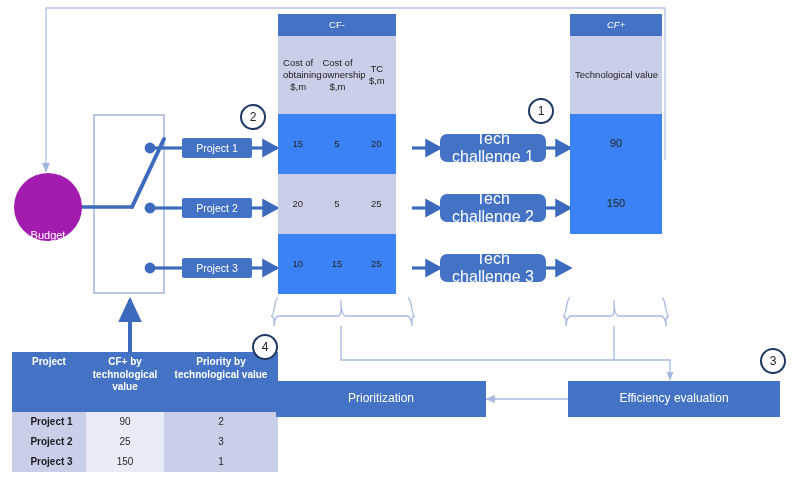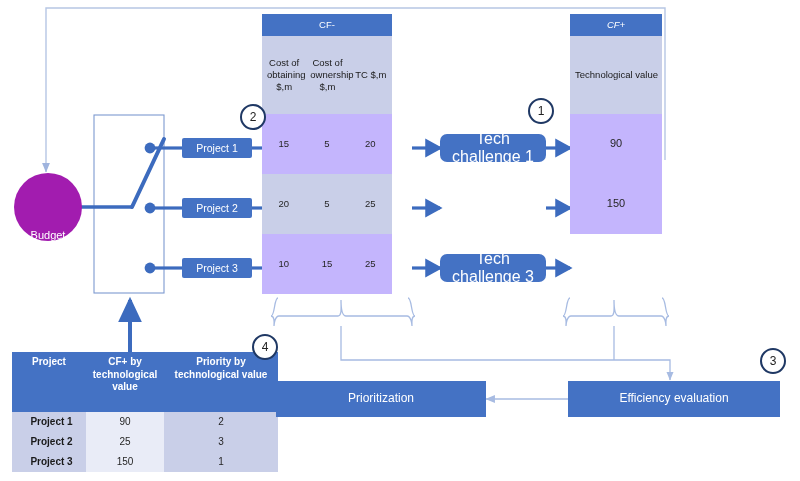--- a/index.html
+++ b/index.html
@@ -68,21 +68,21 @@
   .hdr-main{
     background:#4472C4;color:#ffffff;font-weight:bold;font-size:10px;
     text-align:center;
   }
   .hdr-sub{
     background:#C9CFE8;color:#1a1a1a;text-align:left;
     padding:4px 4px 4px 5px !important;
     vertical-align:top;
     font-size:9.5px;
   }
-  .cell-a{background:#c4b5fd;}
+  .cell-a{background:#3b82f6;}
   .cell-b{background:#C9CFE8;}
 
   
   .btbl{border-collapse:collapse;table-layout:fixed;}
   .btbl td{padding:0;font-size:10px;text-align:center;line-height:1.25;}
   .bhdr{
     background:#4472C4;color:#fff;font-weight:bold;text-align:left;
     padding:4px 5px !important;vertical-align:top;font-size:10px;
   }
   .bname{
@@ -180,25 +180,28 @@
   <div class="abs blue-box proj-box" style="left:182px;top:198px;width:70px;height:20px;">
     <span>Project 2</span>
   </div>
   <div class="abs blue-box proj-box" style="left:182px;top:258px;width:70px;height:20px;">
     <span>Project 3</span>
   </div>
 
   <div class="abs blue-box tech-box" style="left:440px;top:134px;width:106px;height:28px;">
     <span>Tech challenge 1</span>
   </div>
+  <div class="abs blue-box tech-box" style="left:440px;top:194px;width:106px;height:28px;">
+    <span>Tech challenge 2</span>
+  </div>
   <div class="abs blue-box tech-box" style="left:440px;top:254px;width:106px;height:28px;">
     <span>Tech challenge 3</span>
   </div>
 
-  <table class="abs tbl" style="left:262px;top:14px;width:130px;">
+  <table class="abs tbl" style="left:278px;top:14px;width:118px;">
     <tbody>
         <tr>
       <td class="hdr-main" colspan="3" style="height:22px;">CF-</td>
     </tr>
     <tr>
       <td class="hdr-sub" style="width:44px;height:70px;">Cost of obtaining $,m</td>
       <td class="hdr-sub" style="width:42px;">Cost of ownership $,m</td>
       <td class="hdr-sub" style="width:44px;">TC $,m</td>
     </tr>
     <tr>

